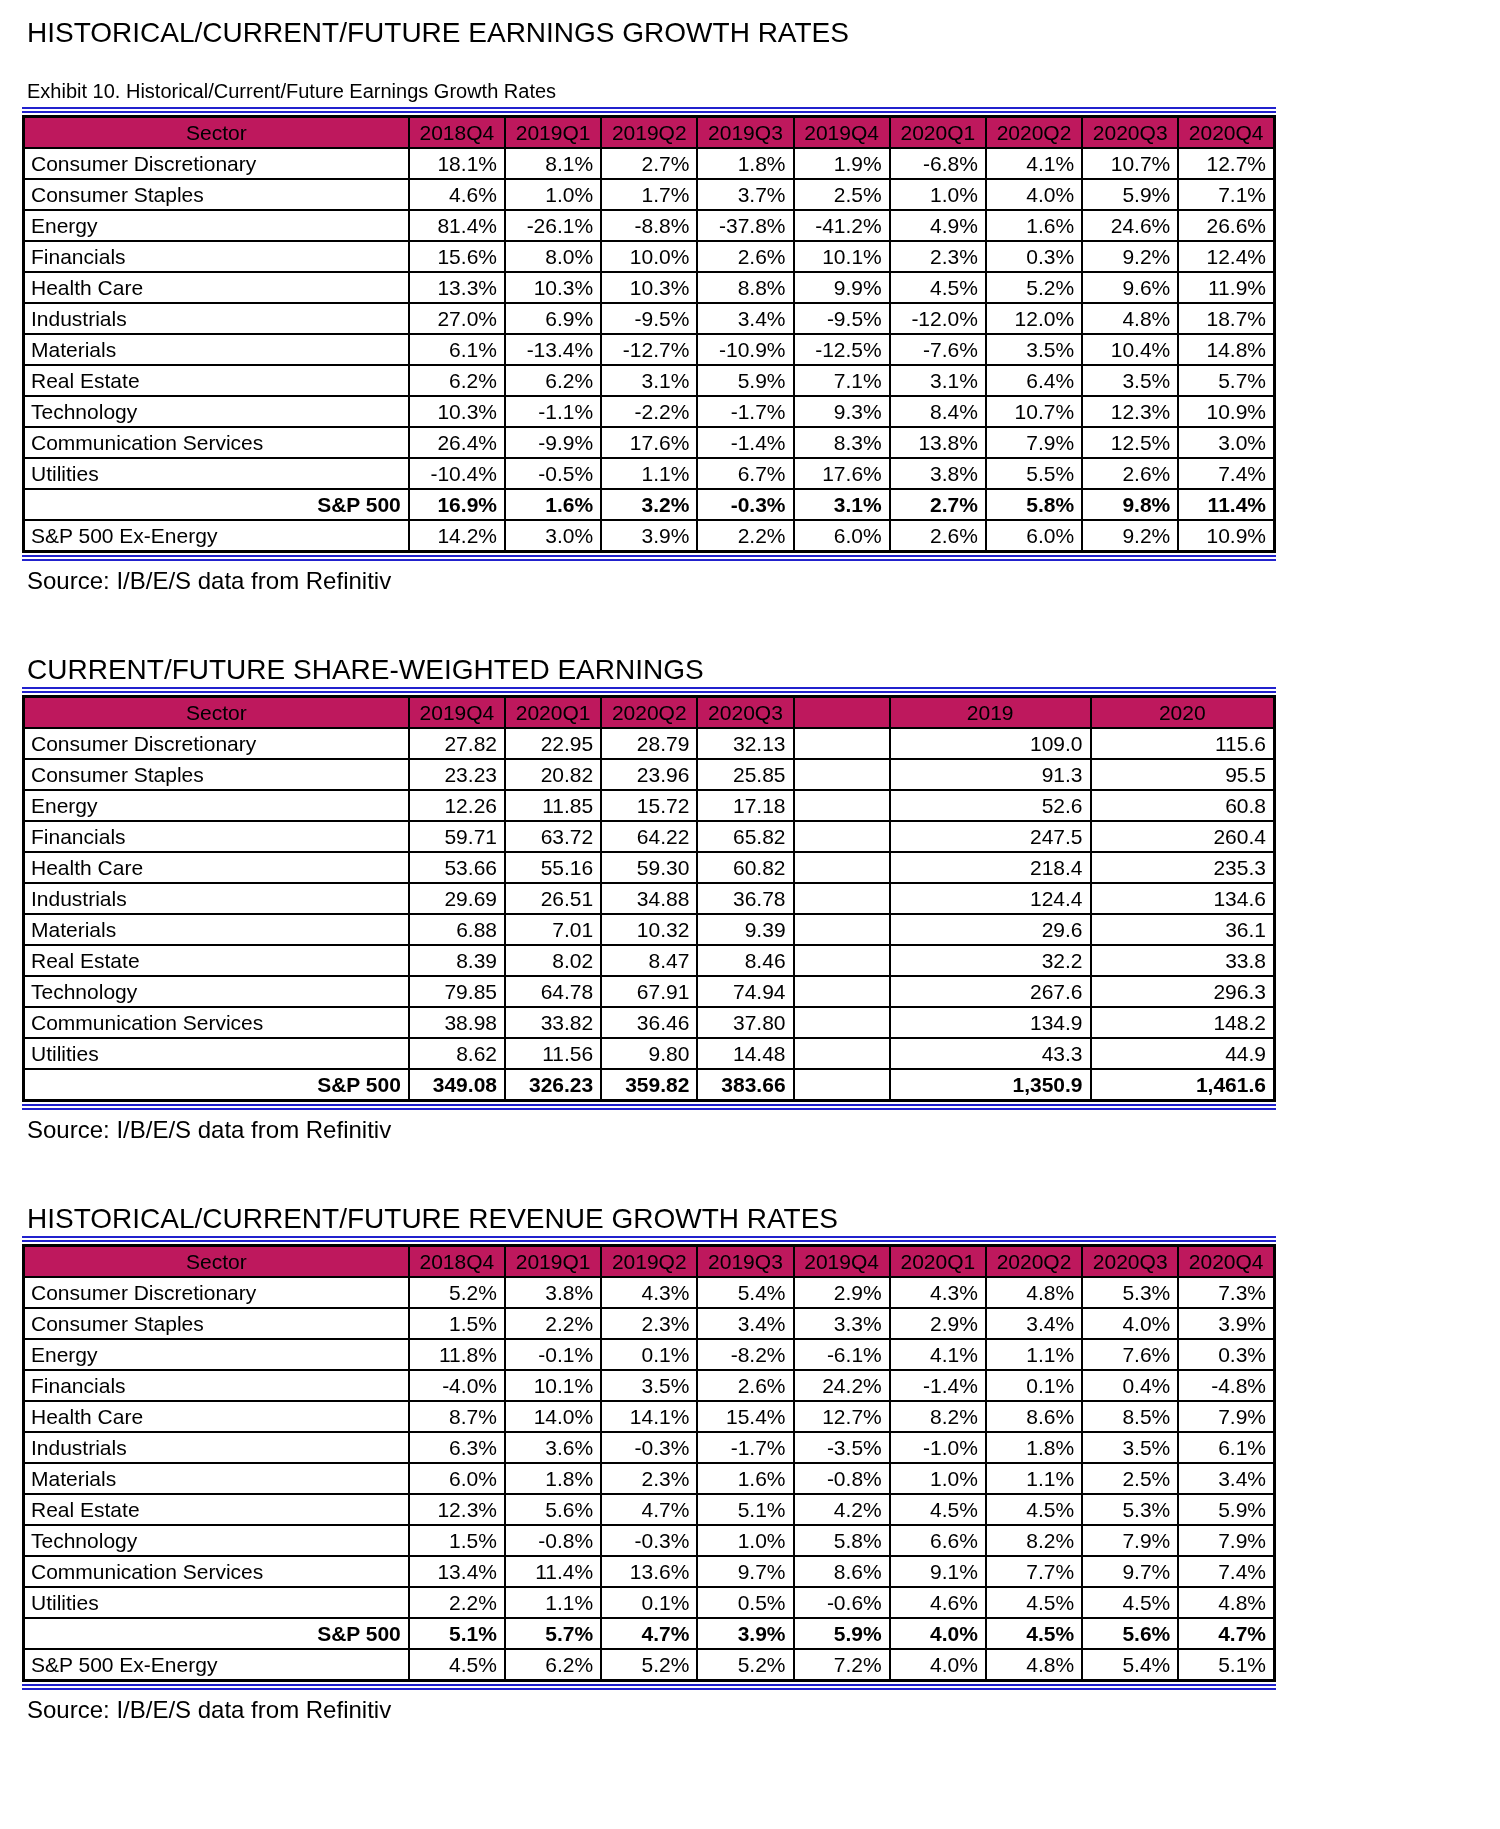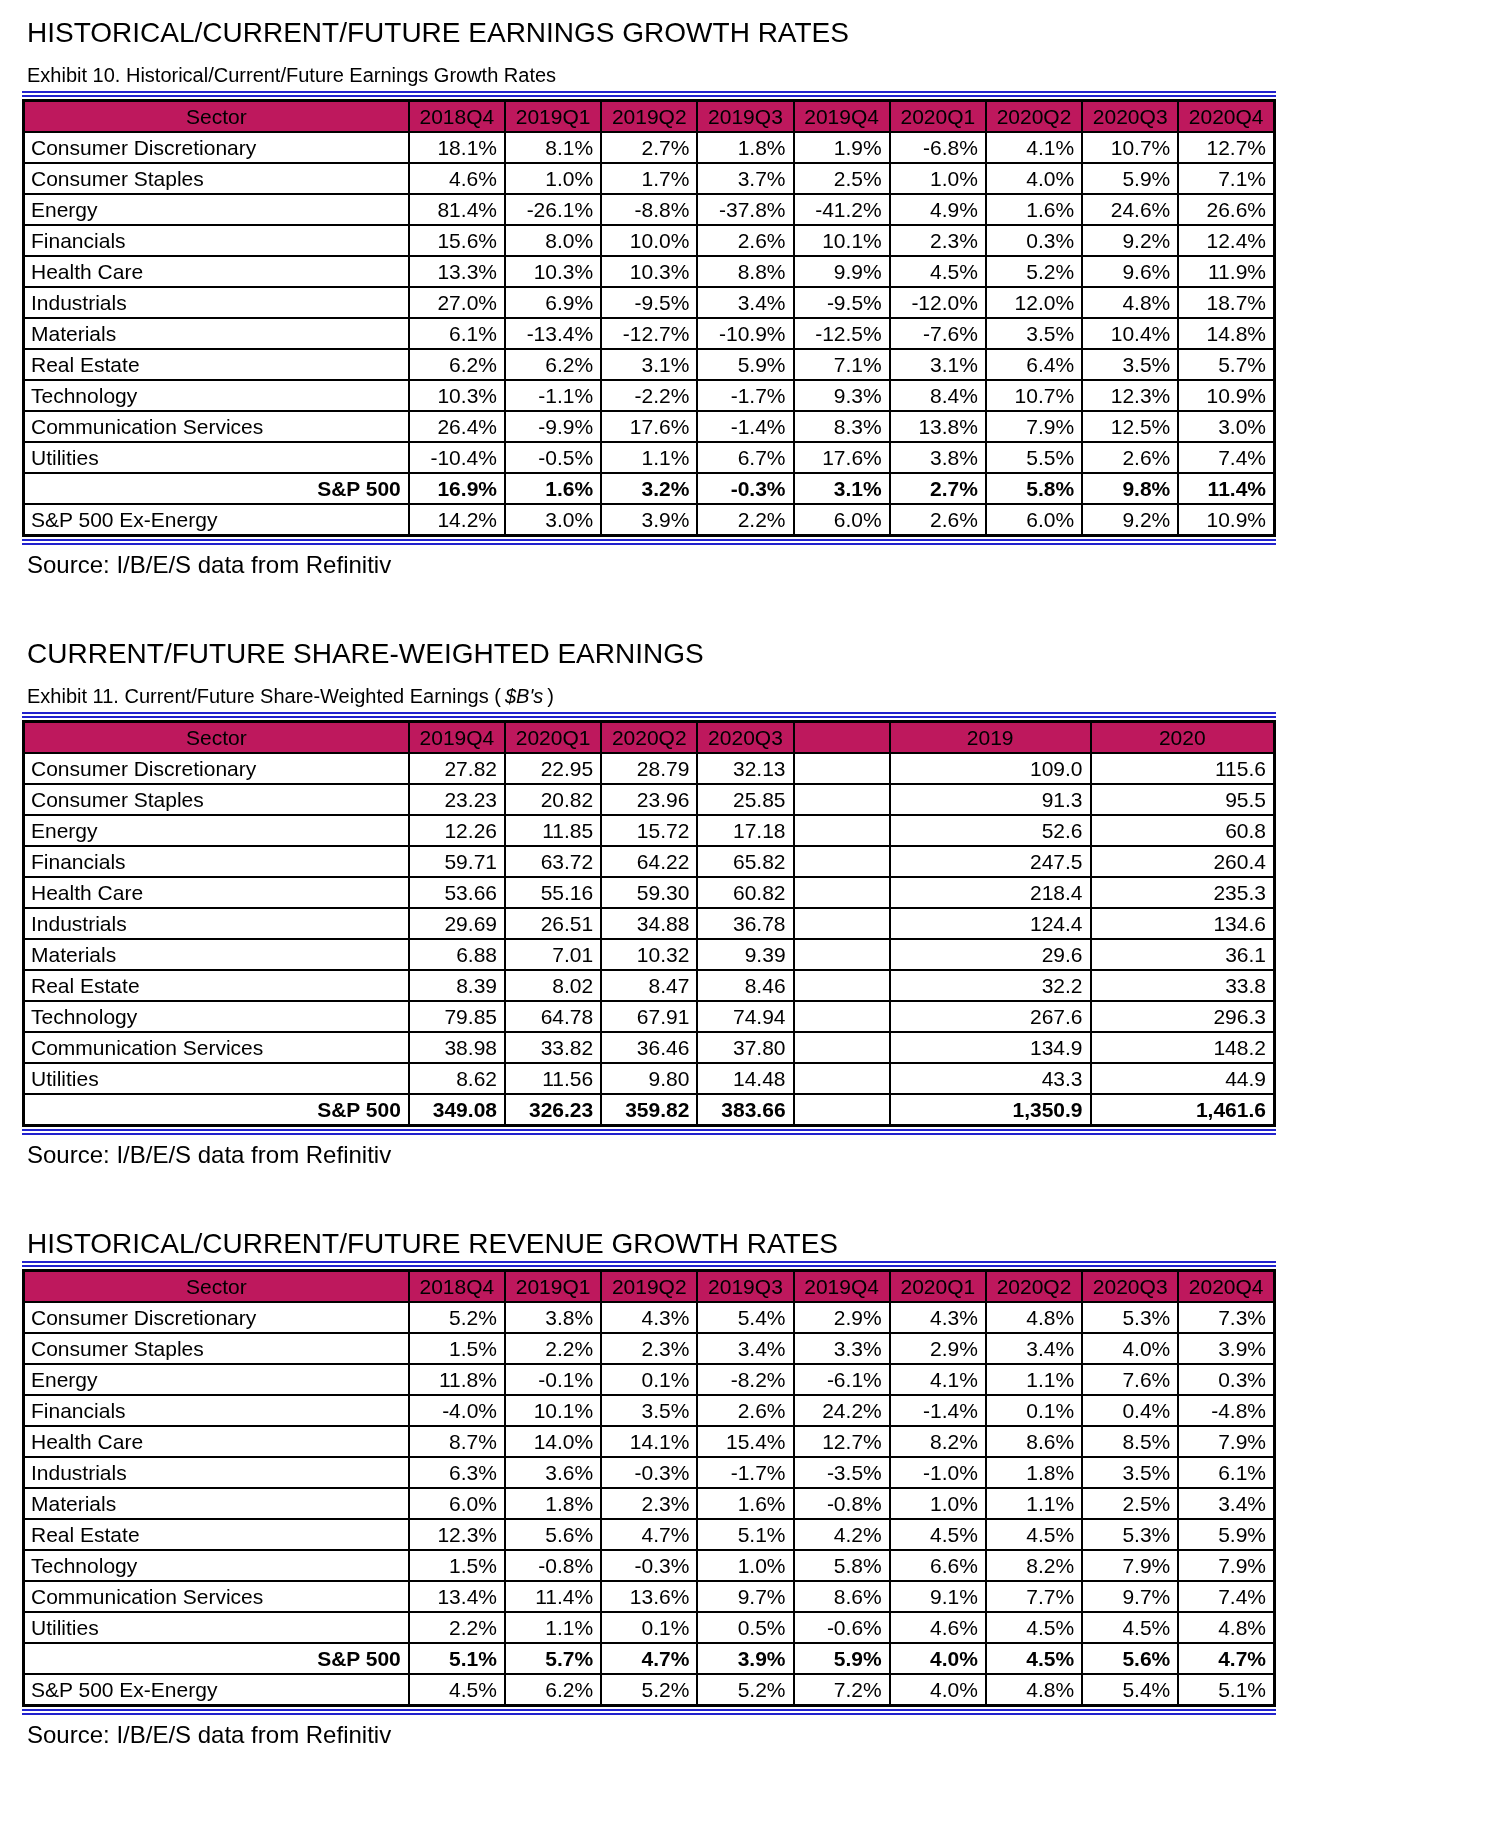--- a/index.html
+++ b/index.html
@@ -8,21 +8,21 @@
     font-family:"Liberation Sans", sans-serif; color:#000;
   }
   .page { width:1254px; margin-left:22px; padding-top:16px; }
   .section { margin-top:0; }
   .section + .section { margin-top:60px; }
   .title {
     font-size:28px; font-weight:400; line-height:34px;
     margin:0 0 0 5px; letter-spacing:0;
   }
   .exhibit {
-    font-size:20px; line-height:24px; margin:13px 0 4px 5px;
+    font-size:20px; line-height:24px; margin:29px 0 4px 5px;
   }
   .exhibit em { font-style:italic; margin:0 4px; }
   .rule {
     height:2px;
     border-top:2px solid #2121cd;
     border-bottom:2px solid #2121cd;
   }
   table.datatable {
     width:100%; border-collapse:collapse; table-layout:fixed;
     border:3px solid #000; font-size:21px; margin:2px 0;
@@ -233,21 +233,20 @@
             <td class="num">10.9%</td>
           </tr>
         </tbody>
       </table>
     <div class="rule"></div>
     <p class="source">Source: I/B/E/S data from Refinitiv</p>
   </section>
 
   <section class="section">
     <h1 class="title">CURRENT/FUTURE SHARE-WEIGHTED EARNINGS</h1>
-    <div class="exhibit"><span>Exhibit 11. Current/Future Share-Weighted Earnings (</span><em>$B's</em><span>)</span></div>
     <div class="rule"></div>
     <table class="datatable">
         <colgroup>
           <col style="width: 30.8%;">
           <col style="width: 7.69%;">
           <col style="width: 7.69%;">
           <col style="width: 7.69%;">
           <col style="width: 7.69%;">
           <col style="width: 7.69%;">
           <col style="width: 16.05%;">

